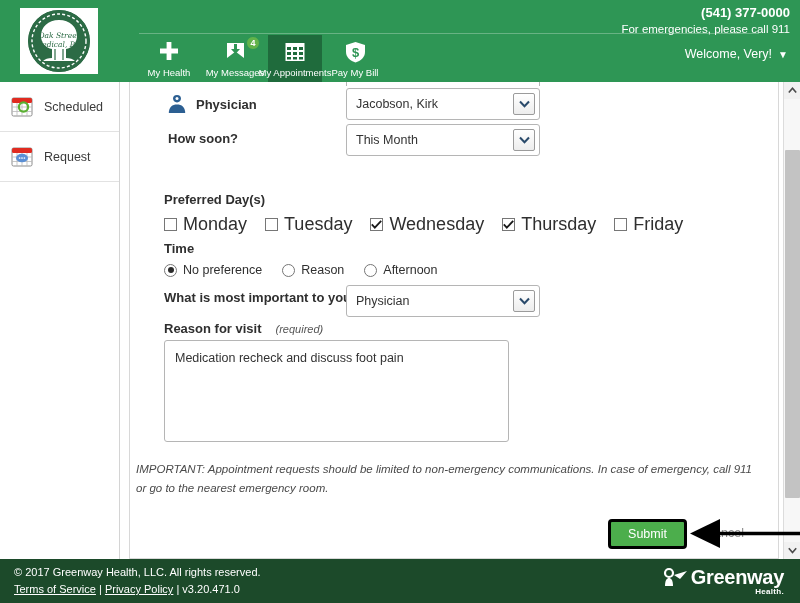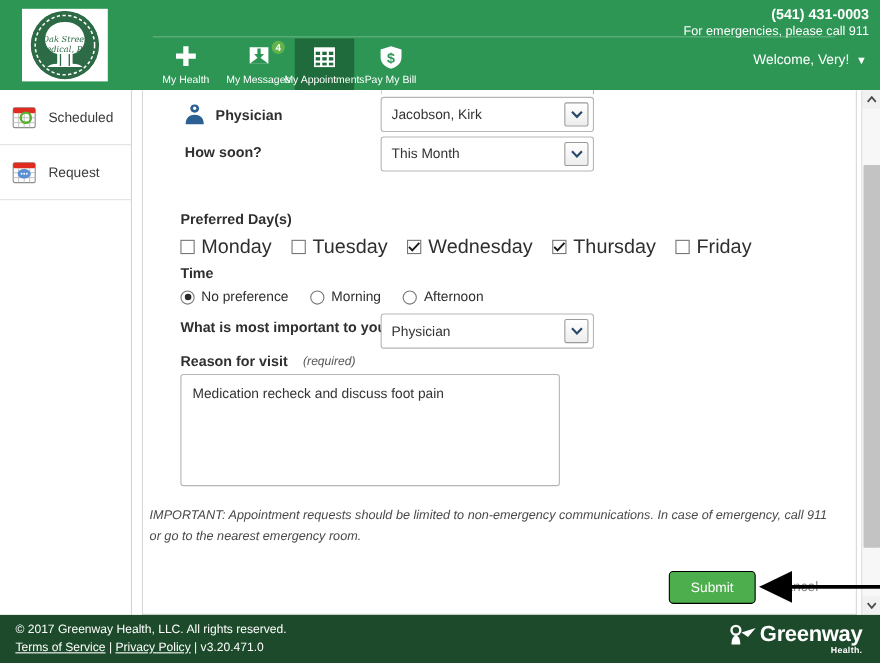--- a/index.html
+++ b/index.html
@@ -235,21 +235,21 @@
   .note {
     position: absolute;
     width: 628px;
     font-size: 11.5px; font-style: italic;
     color: #4a4a4a; line-height: 19px;
   }
   .btn-submit {
     position: absolute;
     width: 79px; height: 30px;
     background: #4cae4c;
-    border: 1px solid #000000;
+    border: 3px solid #000000;
     border-radius: 4px;
     color: #ffffff;
     font-size: 12.5px;
     display: flex; align-items: center; justify-content: center;
     cursor: pointer;
   }
   .btn-cancel {
     position: absolute;
     font-size: 12.5px;
     color: #8a8a8a;
@@ -336,21 +336,21 @@
           <path d="M31 10 C20 10 13 17 13 26 C13 33 18 38 24 39 L24 48 C20 48 17 49 15 51 L47 51 C45 49 42 48 38 48 L38 39 C44 38 49 33 49 26 C49 17 42 10 31 10 Z" fill="#ffffff"></path>
           <path d="M27 39 L27 50 M35 39 L35 50" stroke="#2c6b45" stroke-width="1.2"></path>
           <text x="31" y="28" font-family="DejaVu Serif, serif" font-size="7.5" font-style="italic" fill="#2c6b45" text-anchor="middle">Oak Street</text>
           <text x="31" y="37" font-family="DejaVu Serif, serif" font-size="7.5" font-style="italic" fill="#2c6b45" text-anchor="middle">Medical, P.C.</text>
         </svg>
       </div>
     </div>
 
 
     <div class="header-phone">
-      <span class="phone">(541) 431-0003</span>
+      <span class="phone">(541) 377-0000</span>
       <span class="emerg">For emergencies, please call 911</span>
     </div>
 
     <div class="header-rule"></div>
 
     <div class="welcome">
       <span>Welcome, Very!</span><span class="caret">▼</span>
     </div>
 
     <div class="nav">
@@ -534,21 +534,21 @@
           </div>
           <div class="row" style="left:34px; top:181px;">
             <span class="rad">
               <span class="circ">
                   <span class="dot"></span>
                 </span>
               <span class="t">No preference</span>
             </span>
             <span class="rad">
               <span class="circ"></span>
-              <span class="t">Morning</span>
+              <span class="t">Reason</span>
             </span>
             <span class="rad">
               <span class="circ"></span>
               <span class="t">Afternoon</span>
             </span>
           </div>
 
           <div class="row" style="left:34px; top:208px;">
             <span class="field-label bold">What is most important to you?</span>
           </div>

